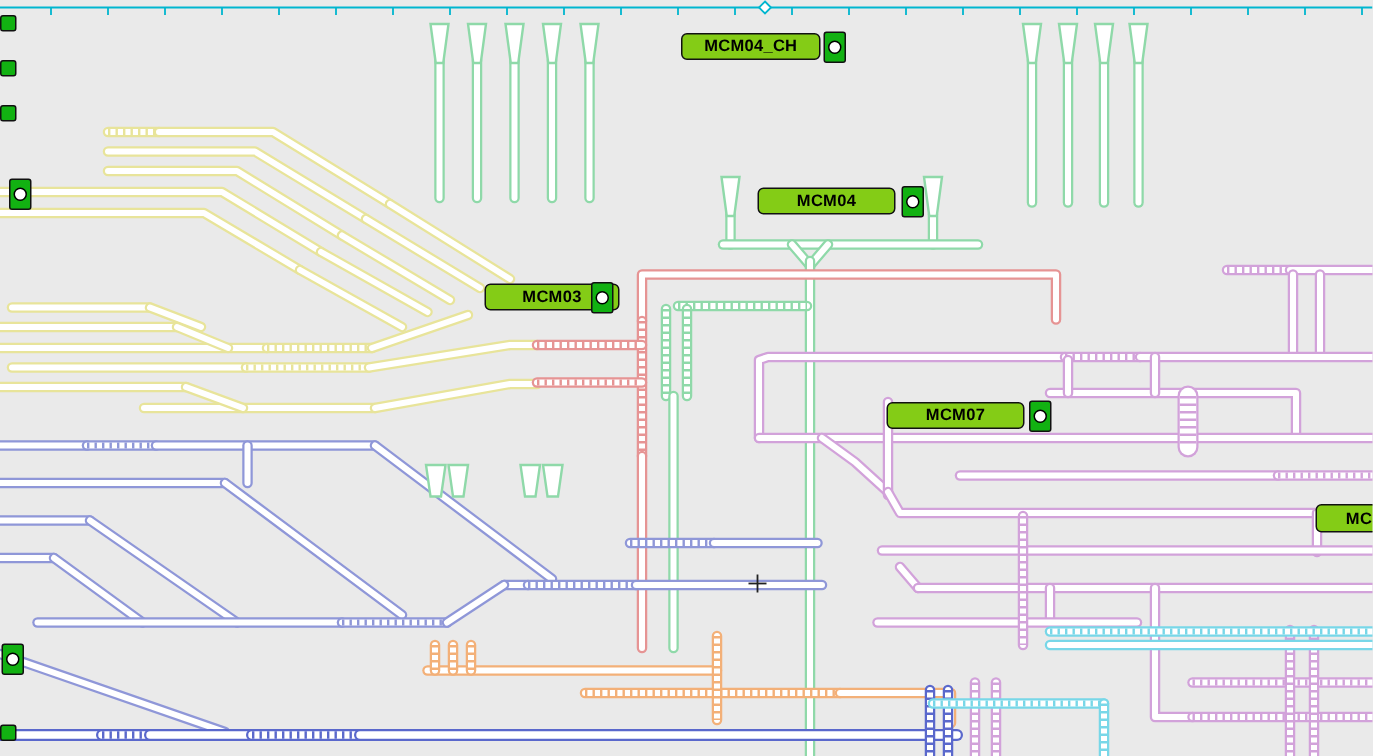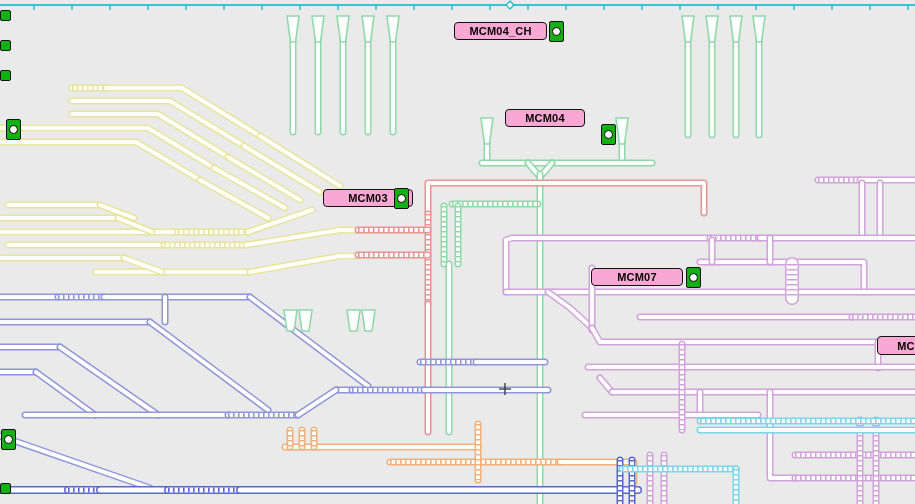--- a/index.html
+++ b/index.html
@@ -6,21 +6,21 @@
   body{
     width:915px;height:504px;overflow:hidden;position:relative;
     background:#eaeaea;
     font-family:"Liberation Sans", sans-serif;
   }
   .canvas{position:absolute;inset:0;}
   svg.diagram{position:absolute;left:0;top:0;}
   .layer{position:absolute;left:0;top:0;width:100%;height:100%;pointer-events:none;}
   .label-box{
     position:absolute;
-    background:#f9a8d4;
+    background:#84cc16;
     border:1.6px solid #111;
     border-radius:4px;
     display:flex;align-items:center;justify-content:center;
     font-weight:700;font-size:11px;letter-spacing:.2px;color:#000;
     box-sizing:border-box;
     pointer-events:auto;
   }
   .indicator{
     position:absolute;
     border:1.5px solid #111;
@@ -355,21 +355,21 @@
         <line x1="908" y1="5" x2="908" y2="10" stroke="#00b6cf" stroke-width="1.2"></line>
         <path d="M 510 1 L 514 5 L 510 9 L 506 5 Z" fill="#ffffff" stroke="#00b6cf" stroke-width="1.2"></path>
       </g>
     <g>
         <line x1="499" y1="389" x2="511" y2="389" stroke="#222222" stroke-width="1.2"></line>
         <line x1="505" y1="383" x2="505" y2="395" stroke="#222222" stroke-width="1.2"></line>
       </g>
   </svg>
   <div class="layer">
       <div class="label-box" style="left: 454px; top: 22px; width: 93px; height: 18px;">MCM04_CH</div>
-      <div class="label-box" style="left: 505px; top: 109px; width: 80px; height: 18px;">MCM04</div>
+      <div class="label-box" style="left: 505px; top: 125px; width: 92px; height: 18px;">MCM04</div>
       <div class="label-box" style="left: 299px; top: 189px; width: 90px; height: 18px; margin-left: 24px;">MCM03</div>
       <div class="label-box" style="left: 591px; top: 268px; width: 92px; height: 18px;">MCM07</div>
       <div class="label-box" style="left: 877px; top: 336px; width: 58px; height: 19px;">MC</div>
     </div>
   <div class="layer">
       <div class="indicator" style="left: 549px; top: 21px; width: 15px; height: 21px; background: rgb(18, 177, 18);">
         <div class="ind-icon"></div>
       </div>
       <div class="indicator" style="left: 601px; top: 124px; width: 15px; height: 21px; background: rgb(18, 177, 18);">
         <div class="ind-icon"></div>

